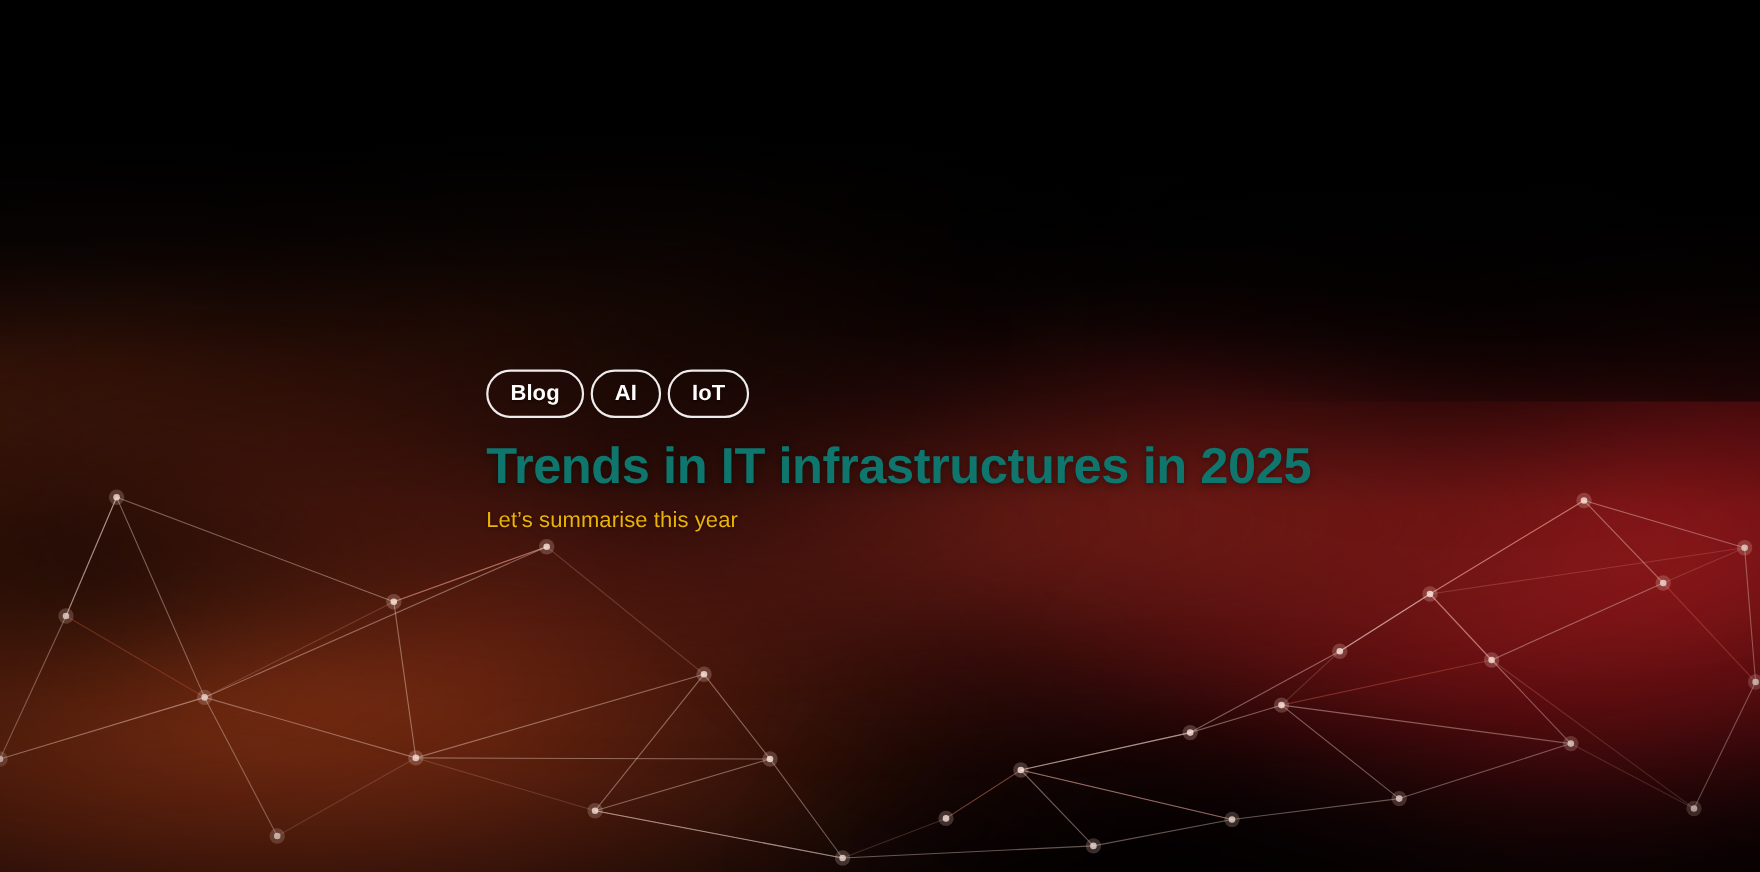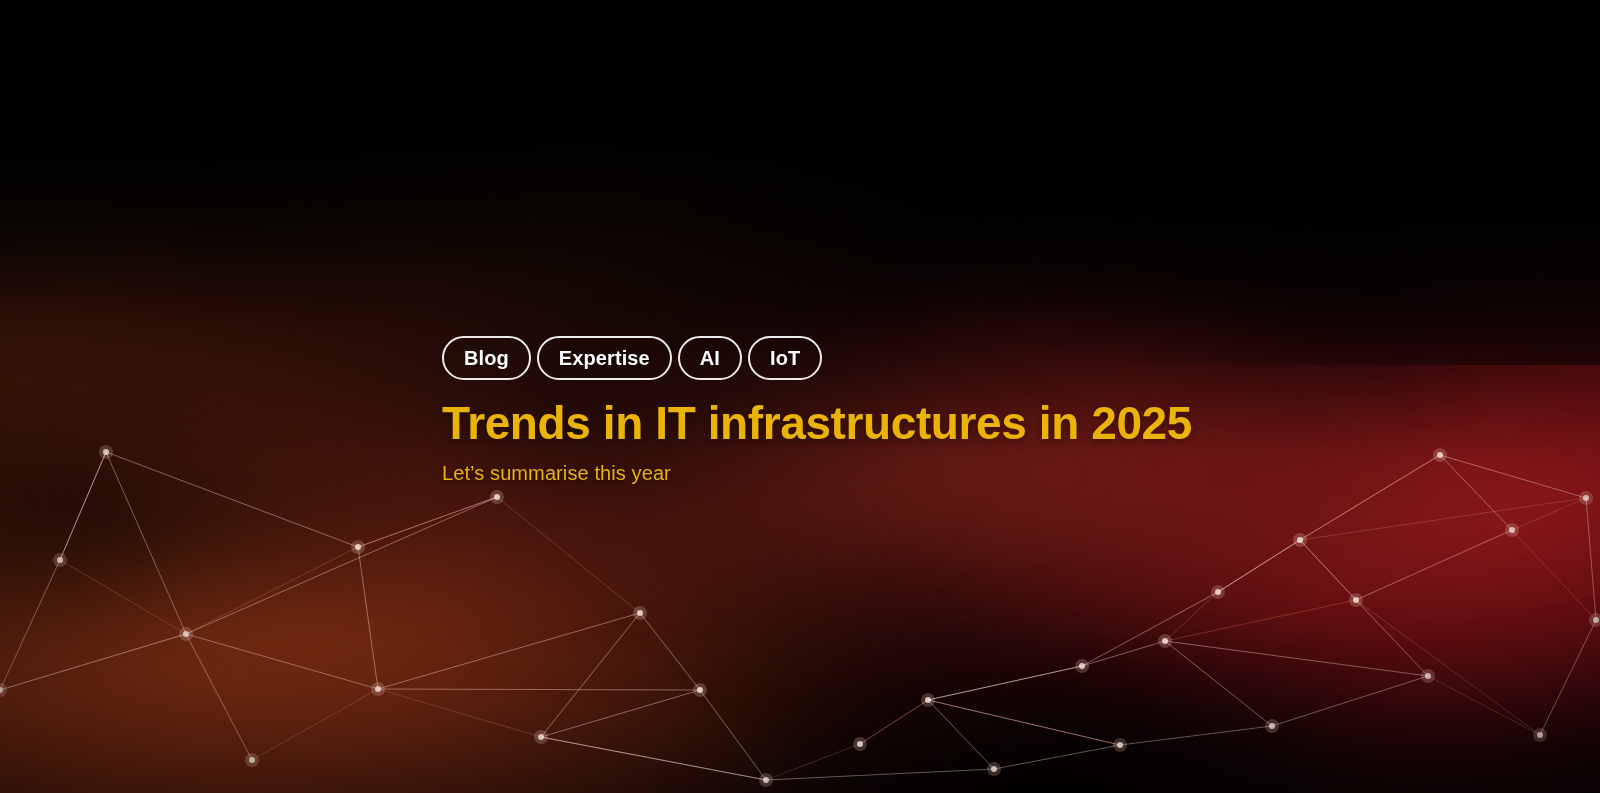--- a/index.html
+++ b/index.html
@@ -154,21 +154,21 @@
     letter-spacing: 0.1px;
     white-space: nowrap;
     background: transparent;
     box-sizing: border-box;
     cursor: pointer;
     text-shadow: 0 1px 2px rgba(0,0,0,0.35);
   }
 
   .title {
     margin: 0;
-    color: #eab308;
+    color: #0f766e;
     font-size: 46px;
     font-weight: 700;
     line-height: 1.04;
     letter-spacing: -0.4px;
     white-space: nowrap;
     text-shadow: 0 2px 6px rgba(0,0,0,0.35);
   }
 
   .subtitle {
     margin: 12px 0 0 0;
@@ -312,21 +312,20 @@
     </svg>
 
   <div class="bg-topfade"></div>
   <div class="bg-topfade-r"></div>
   <div class="vignette"></div>
 
   <div class="content">
 
     <div class="tags" id="tag-list">
         <button class="tag">Blog</button>
-        <button class="tag">Expertise</button>
         <button class="tag">AI</button>
         <button class="tag">IoT</button>
       </div>
 
     <h1 class="title">Trends in IT infrastructures in 2025</h1>
 
     <p class="subtitle">Let’s summarise this year</p>
 
   </div>
 </div>

